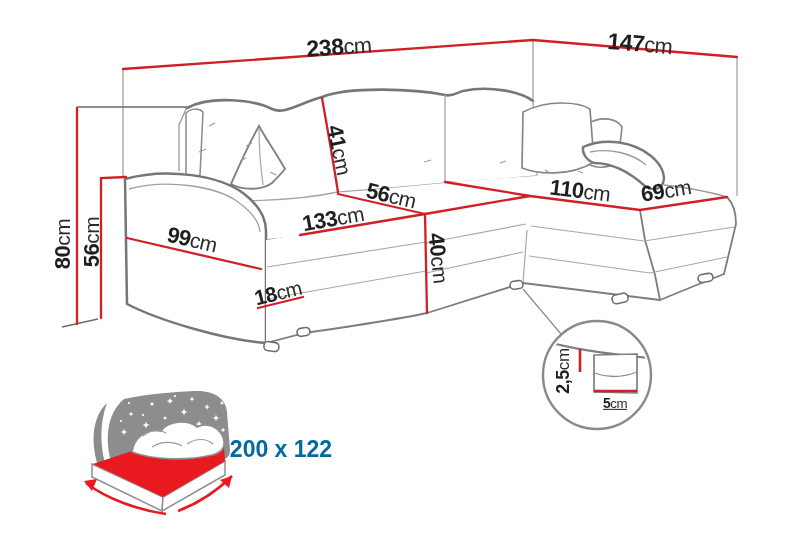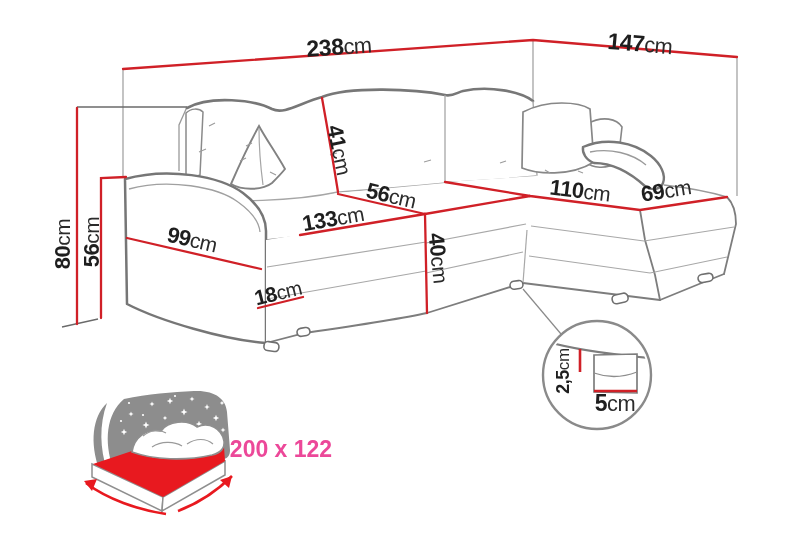--- a/index.html
+++ b/index.html
@@ -8,21 +8,21 @@
     font-family:"Liberation Sans",sans-serif;
   }
   #stage svg{position:absolute;left:0;top:0;}
   .dim-label{
     position:absolute;white-space:nowrap;color:#1e1e1e;line-height:1;
     transform-origin:center center;letter-spacing:-0.5px;
   }
   .dim-label .num{font-weight:700;}
   .dim-label .unit{font-weight:400;font-size:0.95em;color:#2b2b2b;}
   .gray-label{
-    position:absolute;white-space:nowrap;color:#ec4899;font-weight:700;line-height:1;
+    position:absolute;white-space:nowrap;color:#0369a1;font-weight:700;line-height:1;
     transform-origin:center center;
   }
 </style>
 </head>
 <body>
 
 <div id="stage">
 
 <svg width="800" height="533" viewBox="0 0 800 533">
   <defs>
@@ -244,18 +244,18 @@
 </div>
 <div class="dim-label" style="left:580px;top:191px;font-size:22px;transform:translate(-50%,-50%) rotate(7deg);">
   <span class="num">110</span><span class="unit">cm</span>
 </div>
 <div class="dim-label" style="left:666px;top:191px;font-size:22px;transform:translate(-50%,-50%) rotate(-9deg);">
   <span class="num">69</span><span class="unit">cm</span>
 </div>
 <div class="dim-label" style="left:563px;top:371px;font-size:18px;transform:translate(-50%,-50%) rotate(-90deg);">
   <span class="num">2,5</span><span class="unit">cm</span>
 </div>
-<div class="dim-label" style="left:615px;top:403px;font-size:23px;transform:translate(-50%,-50%);">
+<div class="dim-label" style="left:615px;top:403px;font-size:14px;transform:translate(-50%,-50%);text-decoration:underline;">
   <span class="num">5</span><span class="unit">cm</span>
 </div>
 <div class="gray-label" style="left:281px;top:449px;font-size:23px;transform:translate(-50%,-50%);">200 x 122</div>
 
 </div>
 
 </body></html>

